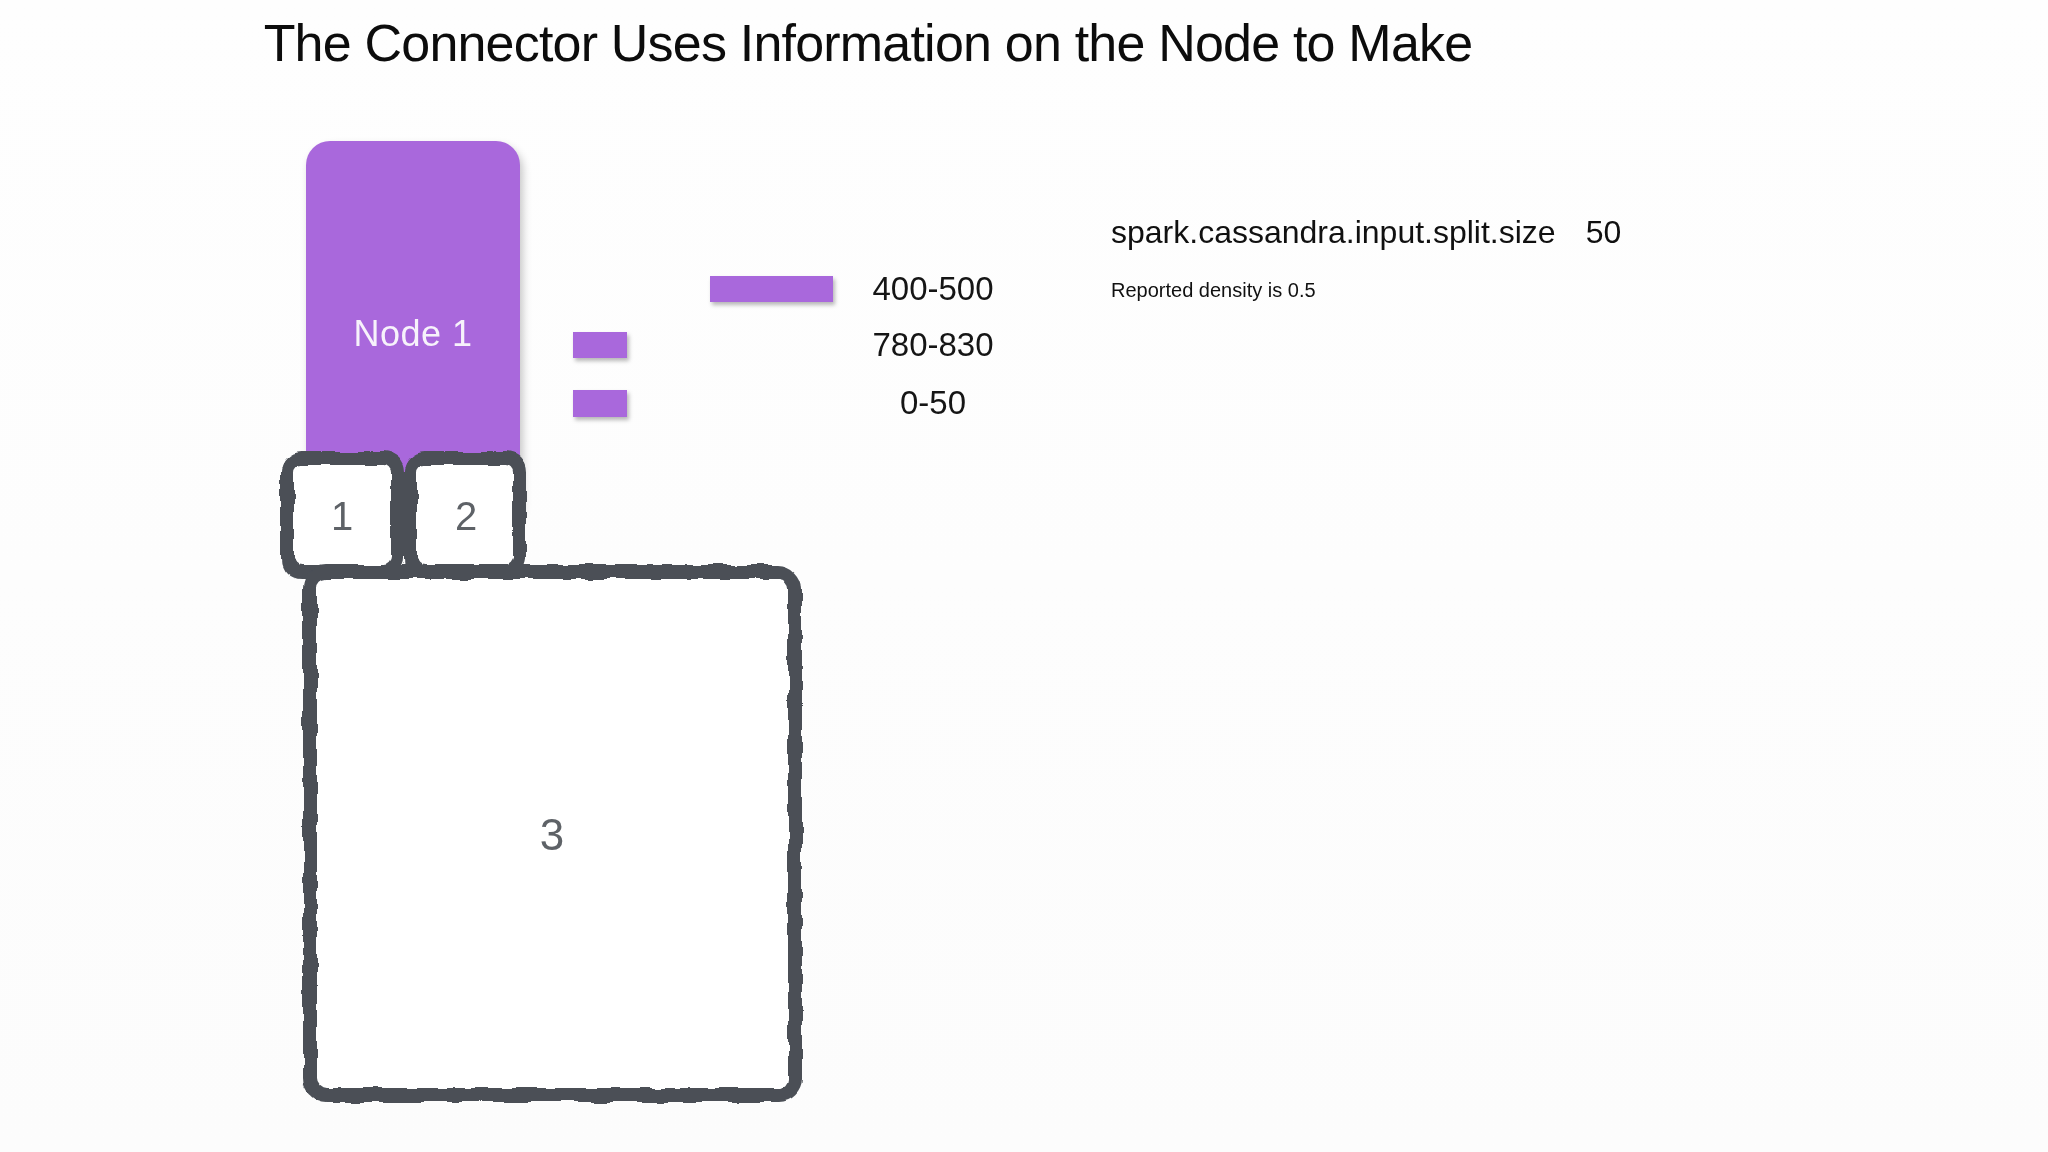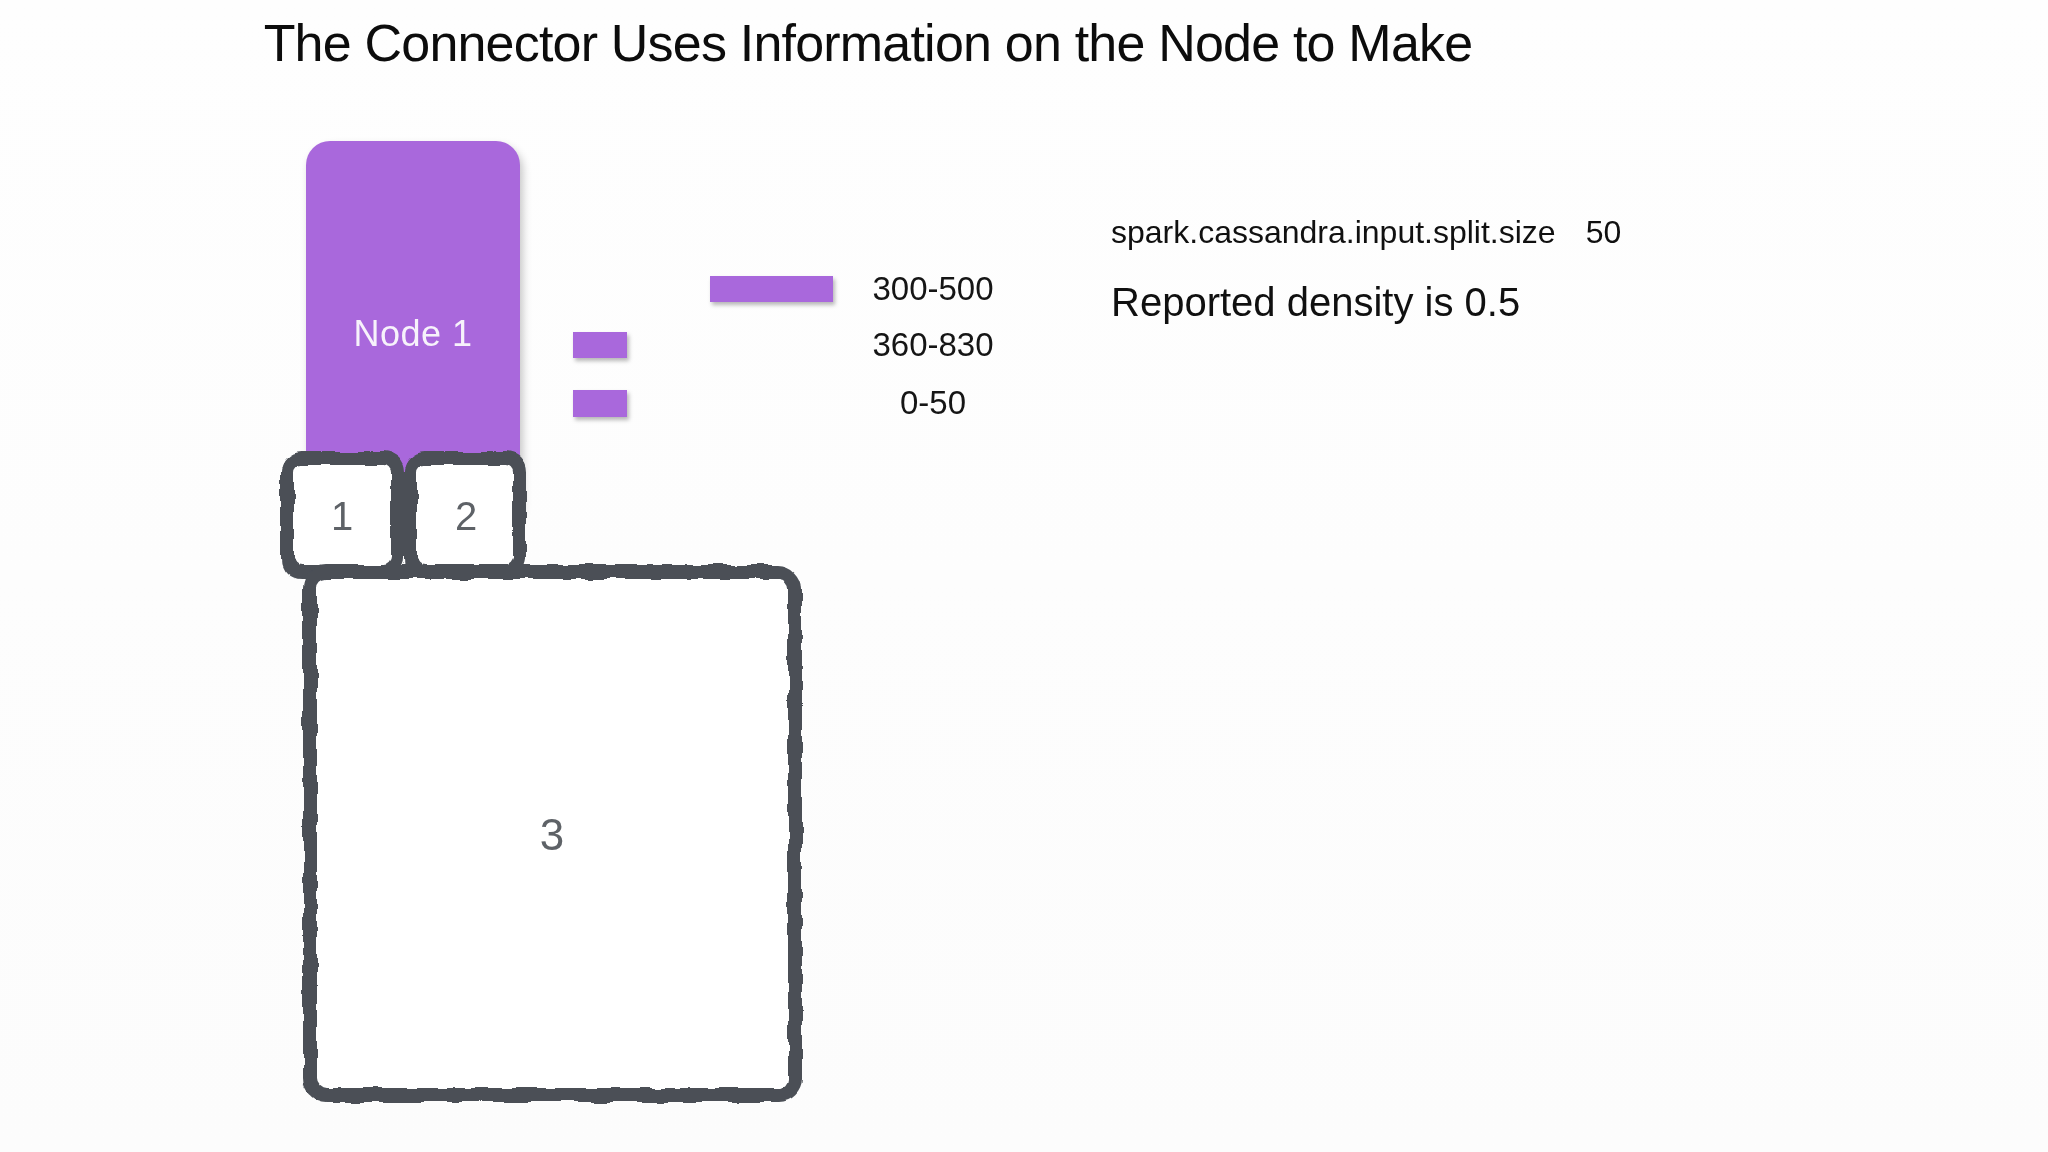--- a/index.html
+++ b/index.html
@@ -84,23 +84,23 @@
   .config-line1 {
     font-size: 32px;
     line-height: 42px;
     white-space: nowrap;
   }
   .config-value {
     display: inline-block;
     margin-left: 30px;
   }
   .config-line2 {
-    font-size: 40px;
+    font-size: 20px;
     line-height: 42px;
-    margin-top: 28px;
+    margin-top: 16px;
   }
 
   
   .sketch-svg {
     position: absolute;
     overflow: visible;
   }
   .svg-box1 { left: 272px; top: 443px; }
   .svg-box2 { left: 395px; top: 443px; }
   .svg-box3 { left: 295px; top: 557px; }
@@ -131,22 +131,22 @@
 </div>
 
 <div class="node-box">
   <span class="node-label">Node 1</span>
 </div>
 
 <div class="token-bar bar-long"></div>
 <div class="token-bar bar-med"></div>
 <div class="token-bar bar-small"></div>
 
-<div class="range-label range-label-1">300-500</div>
-<div class="range-label range-label-2">360-830</div>
+<div class="range-label range-label-1">400-500</div>
+<div class="range-label range-label-2">780-830</div>
 <div class="range-label range-label-3">0-50</div>
 
 <div class="config-block">
   <div class="config-line1">
     <span>spark.cassandra.input.split.size</span><span class="config-value">50</span>
   </div>
   <div class="config-line2">Reported density is 0.5</div>
 </div>
 
 <svg class="sketch-svg svg-box1" width="141" height="145">

